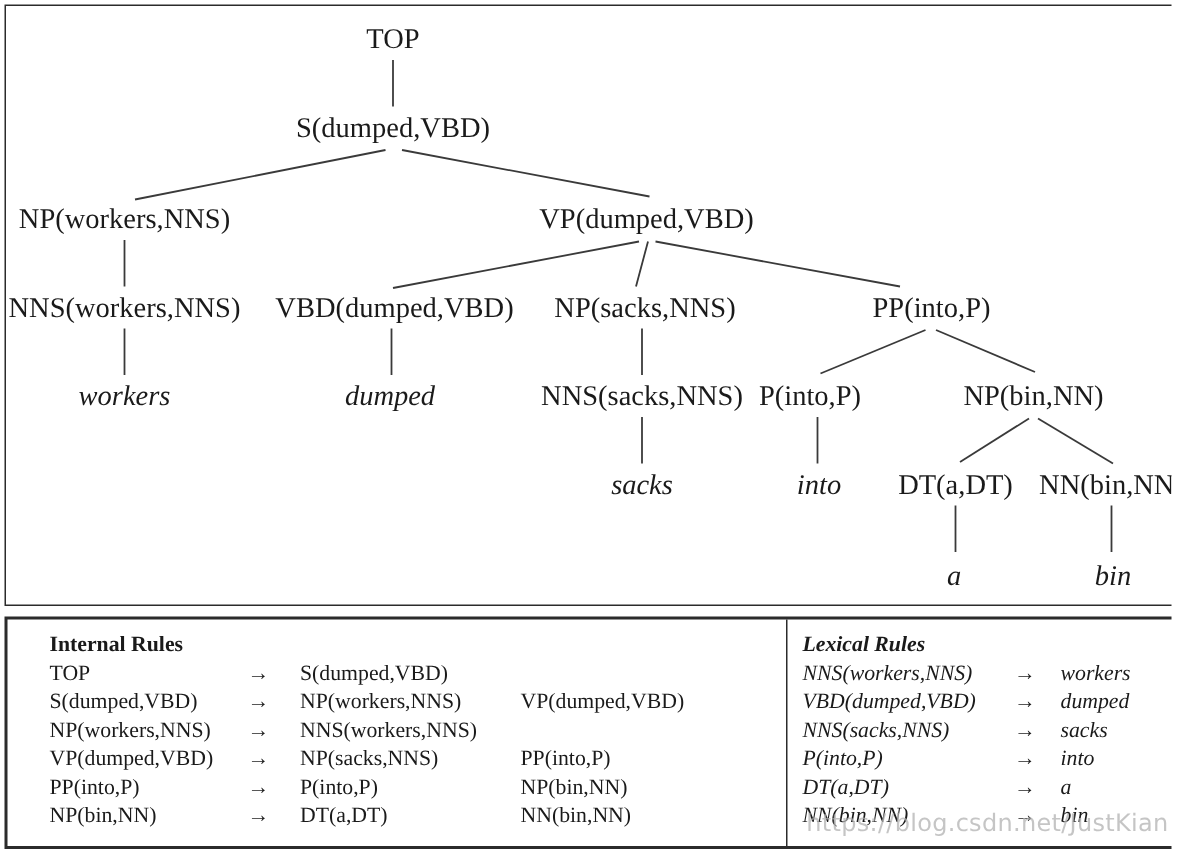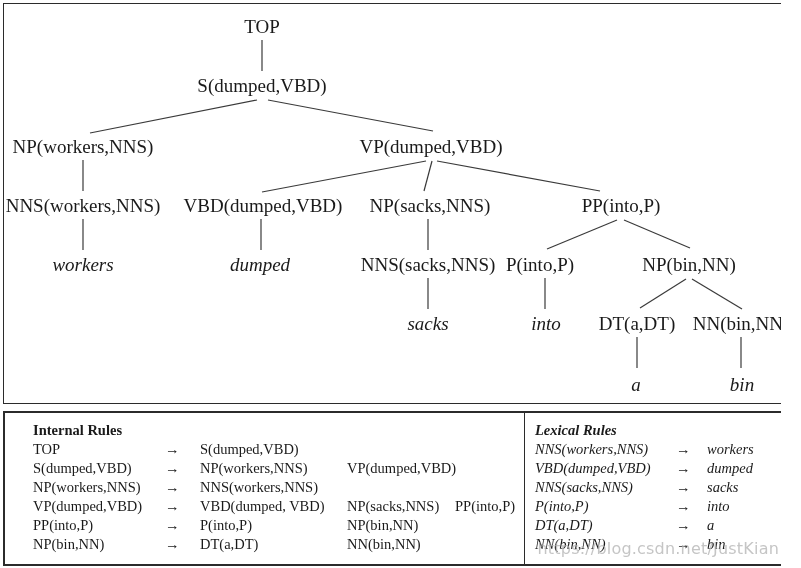--- a/index.html
+++ b/index.html
@@ -159,21 +159,20 @@
       <div class="rule-row">
         <span class="rule-cell">NP(workers,NNS)</span>
         <span class="rule-cell">→</span>
         <span class="rule-cell">NNS(workers,NNS)</span>
         <span class="rule-cell"></span>
         <span class="rule-cell"></span>
       </div>
       <div class="rule-row">
         <span class="rule-cell">VP(dumped,VBD)</span>
         <span class="rule-cell">→</span>
-        <span class="rule-cell">VBD(dumped, VBD)</span>
         <span class="rule-cell">NP(sacks,NNS)</span>
         <span class="rule-cell">PP(into,P)</span>
       </div>
       <div class="rule-row">
         <span class="rule-cell">PP(into,P)</span>
         <span class="rule-cell">→</span>
         <span class="rule-cell">P(into,P)</span>
         <span class="rule-cell">NP(bin,NN)</span>
         <span class="rule-cell"></span>
       </div>

